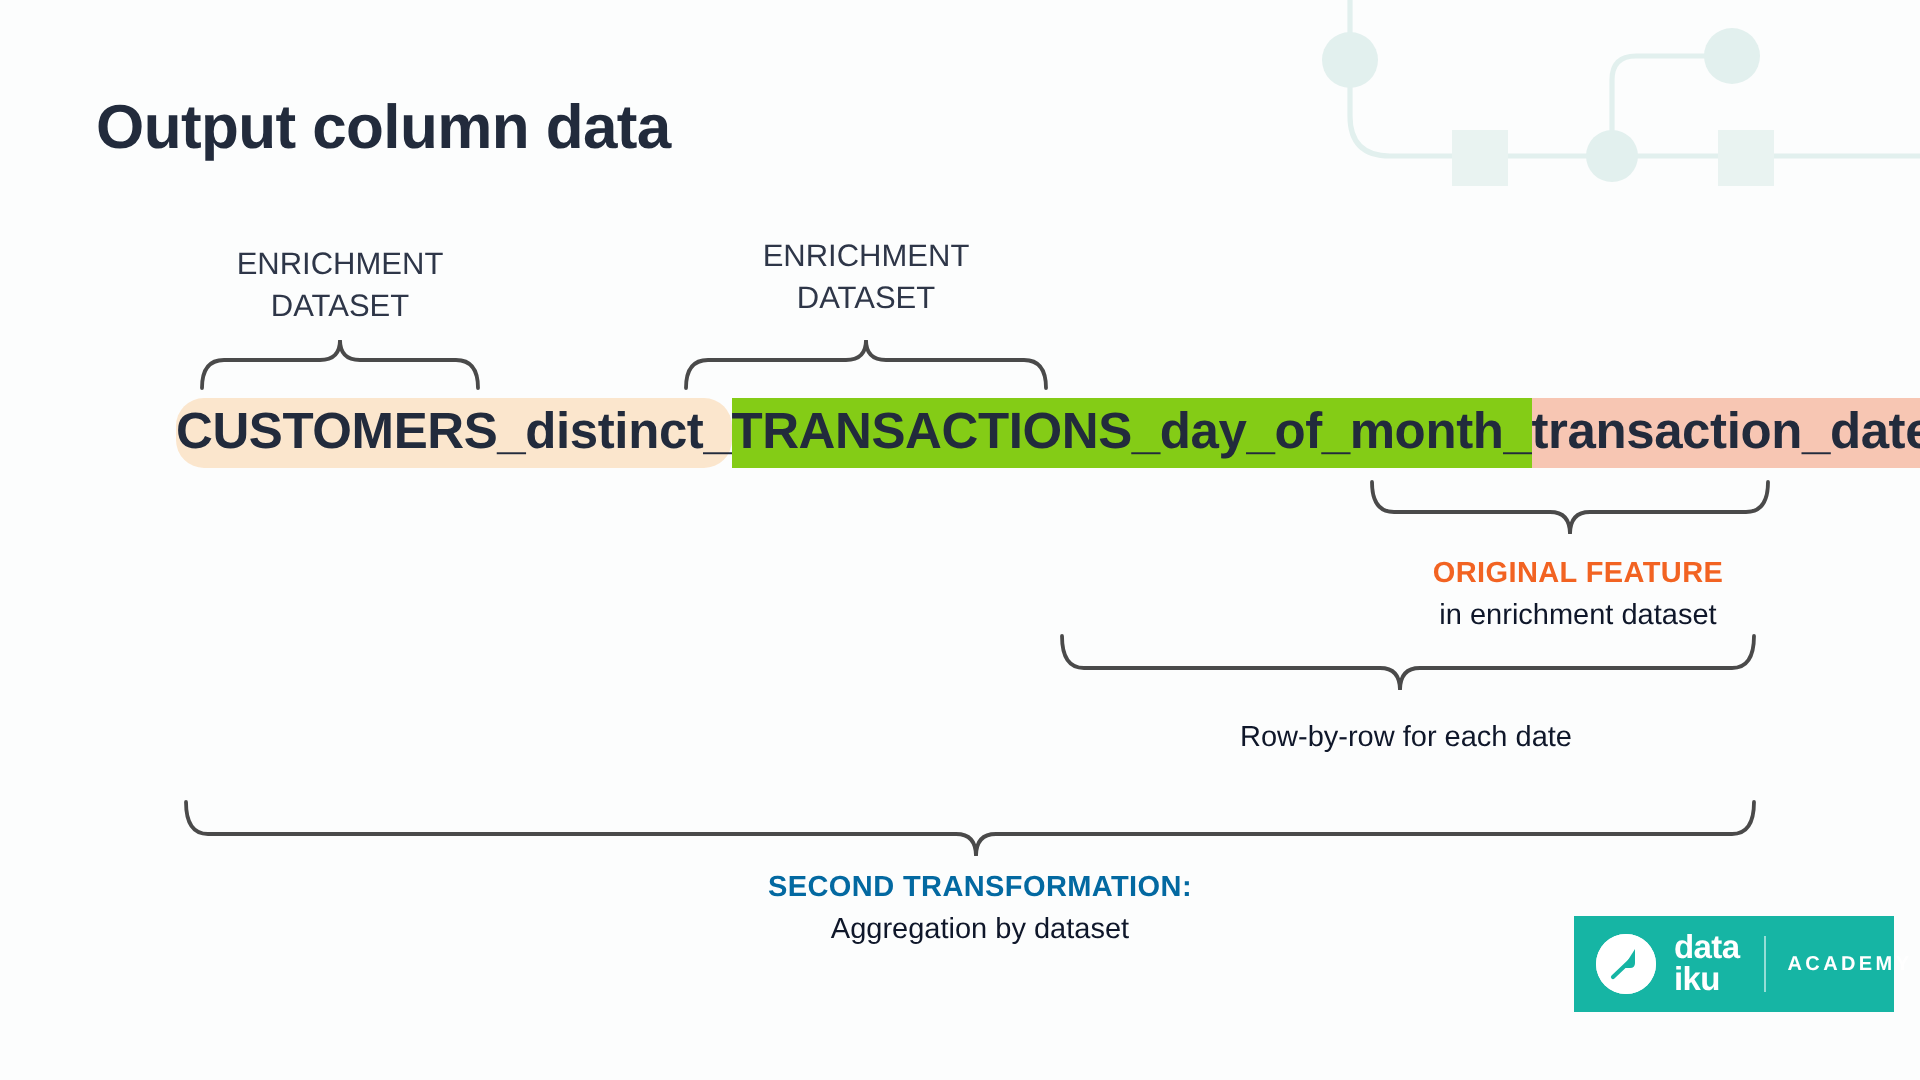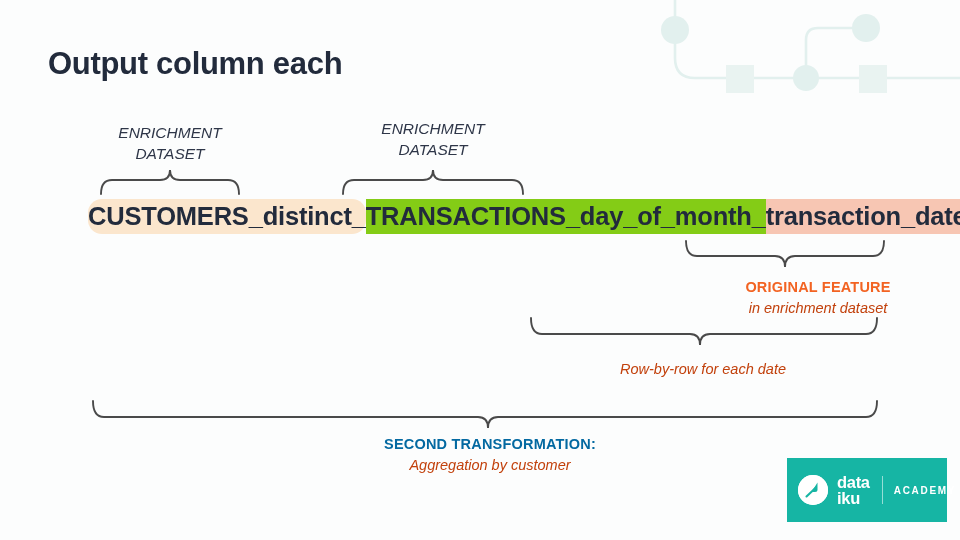--- a/index.html
+++ b/index.html
@@ -31,21 +31,20 @@
   }
 
   
   .top-label {
     position:absolute;
     text-align:center;
     font-size:15.5px;
     line-height:21px;
     color:#2E3648;
     white-space:pre-line;
-    font-style:italic;
   }
   #label-enrichment-1 { left:90px;  top:122px; width:160px; }
   #label-enrichment-2 { left:353px; top:118px; width:160px; }
 
   
   #braces {
     position:absolute;
     left:0; top:0;
     width:960px; height:540px;
     pointer-events:none;
@@ -71,36 +70,35 @@
   .annot { position:absolute; text-align:center; }
   .annot .head {
     font-size:14.5px;
     font-weight:bold;
     letter-spacing:0.2px;
     line-height:19px;
   }
   .annot .sub {
     font-size:14.5px;
     line-height:20px;
-    color:#c2410c;
+    color:#0f172a;
     margin-top:1px;
-    font-style:italic;
   }
-  #annot-original   { left:705px; top:278px; width:226px; }
+  #annot-original   { left:676px; top:278px; width:226px; }
   #annot-original  .head { color:#F26322; }
   #annot-first      { left:585px; top:358px; width:236px; }
   #annot-first     .head { color:#0FB8AD; }
   #annot-second     { left:356px; top:435px; width:268px; }
   #annot-second    .head { color:#0369a1; }
 
   
   #logo {
     position:absolute;
     left:787px; top:458px;
-    width:160px; height:64px;
+    width:160px; height:48px;
     background:#16B5A4;
     display:flex;
     align-items:center;
     padding-left:11px;
   }
   #logo-mark {
     width:30px; height:30px;
     border-radius:50%;
     background:#FFFFFF;
     flex:0 0 auto;
@@ -135,21 +133,21 @@
     <path d="M35 -10 L35 58 Q35 78 55 78 L320 78"></path>
     <path d="M166 78 L166 40 Q166 28 178 28 L226 28"></path>
   </g>
   <circle cx="35" cy="30" r="14" fill="#E2F0EE"></circle>
   <circle cx="226" cy="28" r="14" fill="#E2F0EE"></circle>
   <circle cx="166" cy="78" r="13" fill="#E2F0EE"></circle>
   <rect x="86" y="65" width="28" height="28" fill="#E9F3F1"></rect>
   <rect x="219" y="65" width="28" height="28" fill="#E9F3F1"></rect>
 </svg>
 
-<div id="page-title">Output column each</div>
+<div id="page-title">Output column data</div>
 
 <div id="label-enrichment-1" class="top-label">ENRICHMENT
 DATASET</div>
 <div id="label-enrichment-2" class="top-label">ENRICHMENT
 DATASET</div>
 
 <svg id="braces" viewBox="0 0 960 540" xmlns="http://www.w3.org/2000/svg">
   <g fill="none" stroke="#4A4A4A" stroke-width="1.9" stroke-linecap="round">
 
     <path d="M101 194 Q101 180 112 180 L160 180 Q170 180 170 170 Q170 180 180 180 L228 180 Q239 180 239 194"></path>
@@ -172,21 +170,21 @@
   <div class="head">ORIGINAL FEATURE</div>
   <div class="sub">in enrichment dataset</div>
 </div>
 
 <div id="annot-first" class="annot">
   <div class="sub">Row-by-row for each date</div>
 </div>
 
 <div id="annot-second" class="annot">
   <div class="head">SECOND TRANSFORMATION:</div>
-  <div class="sub">Aggregation by customer</div>
+  <div class="sub">Aggregation by dataset</div>
 </div>
 
 <div id="logo">
   <div id="logo-mark">
     <svg viewBox="0 0 30 30" width="30" height="30" xmlns="http://www.w3.org/2000/svg">
       <circle cx="15" cy="15" r="15" fill="#FFFFFF"></circle>
       <path d="M19.5 7.5 L19.5 14.5 Q19.5 17 17 17 L13.5 17 Z" fill="#16B5A4"></path>
       <path d="M8.5 21.5 L18 12.5" stroke="#16B5A4" stroke-width="2.1" stroke-linecap="round" fill="none"></path>
     </svg>
   </div>

